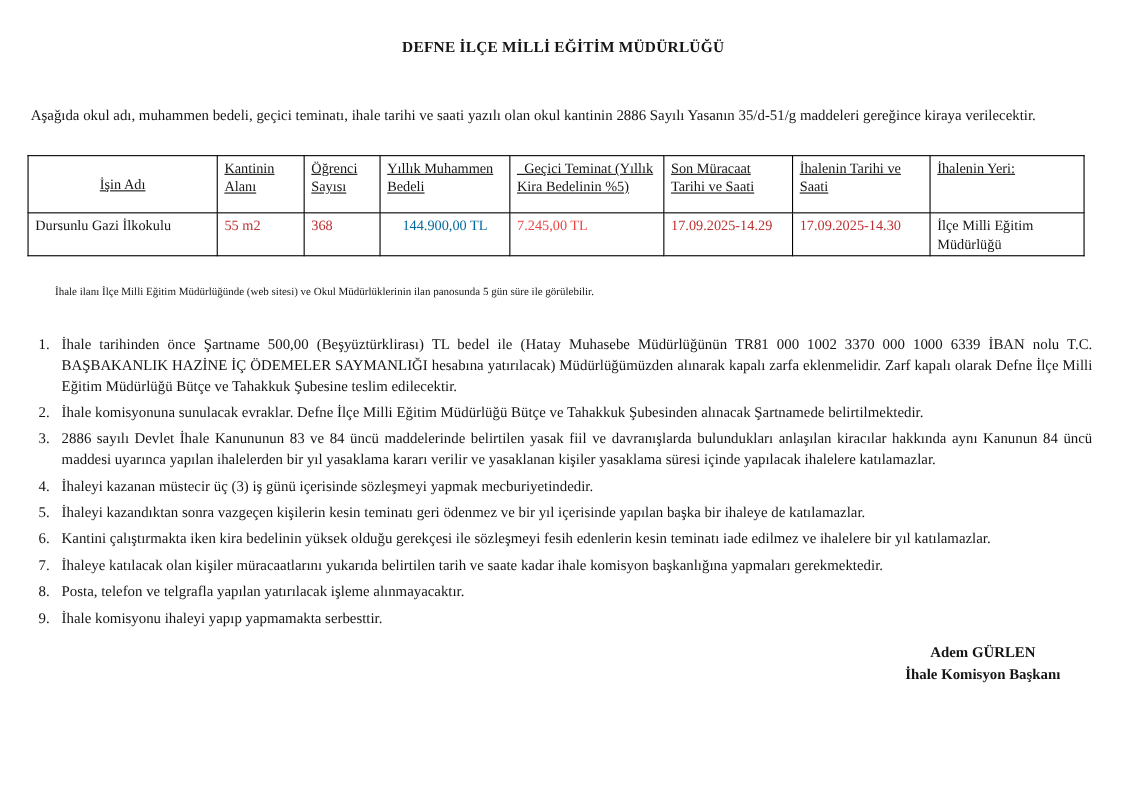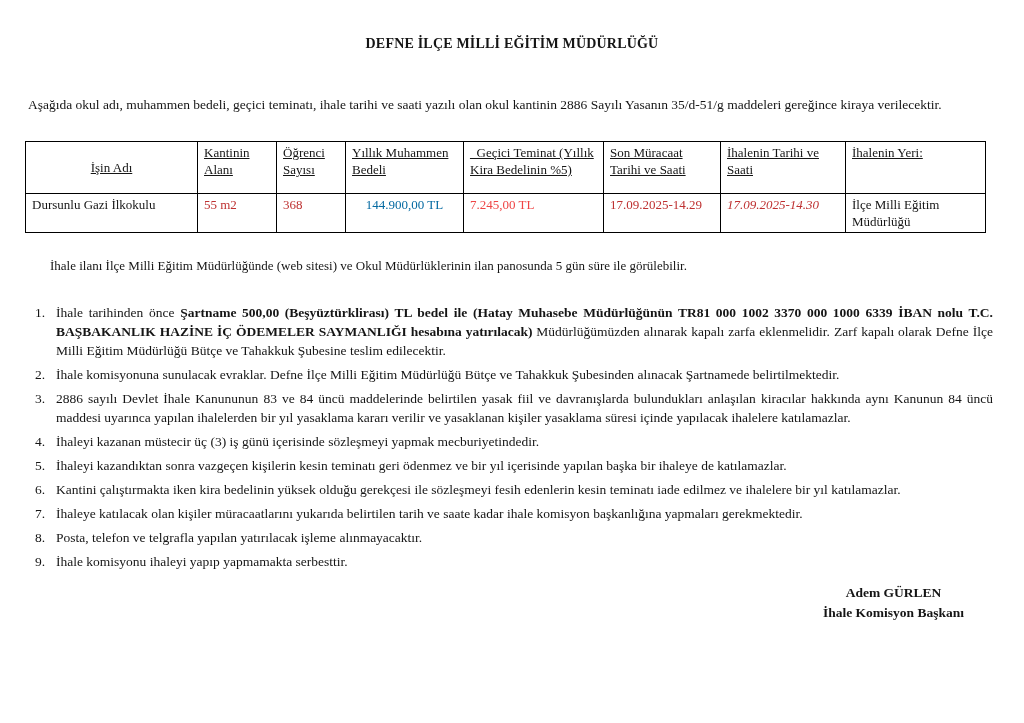--- a/index.html
+++ b/index.html
@@ -24,28 +24,28 @@
     padding:2px 6px;
     vertical-align:top;
     text-align:left;
     font-weight:normal;
     overflow:hidden;
   }
   .tender-table th { text-decoration:underline; height:52px; }
   .tender-table th.center-mid { vertical-align:middle; text-align:center; }
   .tender-table tr.data-row td { height:38px; }
   .tender-table td.center { text-align:center; }
-  .notice { margin:24px 0 0 50px; font-size:13px; line-height:18px; }
+  .notice { margin:24px 0 0 50px; font-size:10px; line-height:18px; }
   .list { margin:28px 28px 0 35px; font-size:13.5px; }
   .list-item { display:grid; grid-template-columns:21px 1fr; margin-bottom:5px; line-height:19px; }
   .list-item .num { }
   .list-item .item-text { text-align:justify; padding-right:3px; }
   .signature { margin-top:12px; text-align:right; padding-right:60px; }
   .signature .sig-inner { display:inline-block; text-align:center; font-weight:bold; font-size:13.5px; line-height:20px; }
-  b { font-weight:bold; }
+  b { font-weight:normal; }
 </style>
 </head>
 <body>
 
 <div class="page">
 
   <div class="title-block">
     <div>DEFNE İLÇE MİLLİ EĞİTİM MÜDÜRLÜĞÜ</div>
   </div>
 
@@ -75,21 +75,21 @@
       </tr>
     </thead>
     <tbody>
       <tr class="data-row">
         <td>Dursunlu Gazi İlkokulu</td>
         <td style="color: rgb(190, 48, 48);">55 m2</td>
         <td style="color: rgb(190, 48, 48);">368</td>
         <td class="center" style="color: #0369a1;">144.900,00 TL</td>
         <td style="color: #ef4444;">7.245,00 TL</td>
         <td style="color: rgb(190, 48, 48);">17.09.2025-14.29</td>
-        <td style="color: rgb(190, 48, 48); font-style: italic;">17.09.2025-14.30</td>
+        <td style="color: rgb(190, 48, 48);">17.09.2025-14.30</td>
         <td>İlçe Milli Eğitim Müdürlüğü</td>
       </tr>
     </tbody>
   </table>
 
   <div class="notice">İhale ilanı İlçe Milli Eğitim Müdürlüğünde (web sitesi) ve Okul Müdürlüklerinin ilan panosunda 5 gün süre ile görülebilir.</div>
 
   <div class="list">
 
     <div class="list-item">

